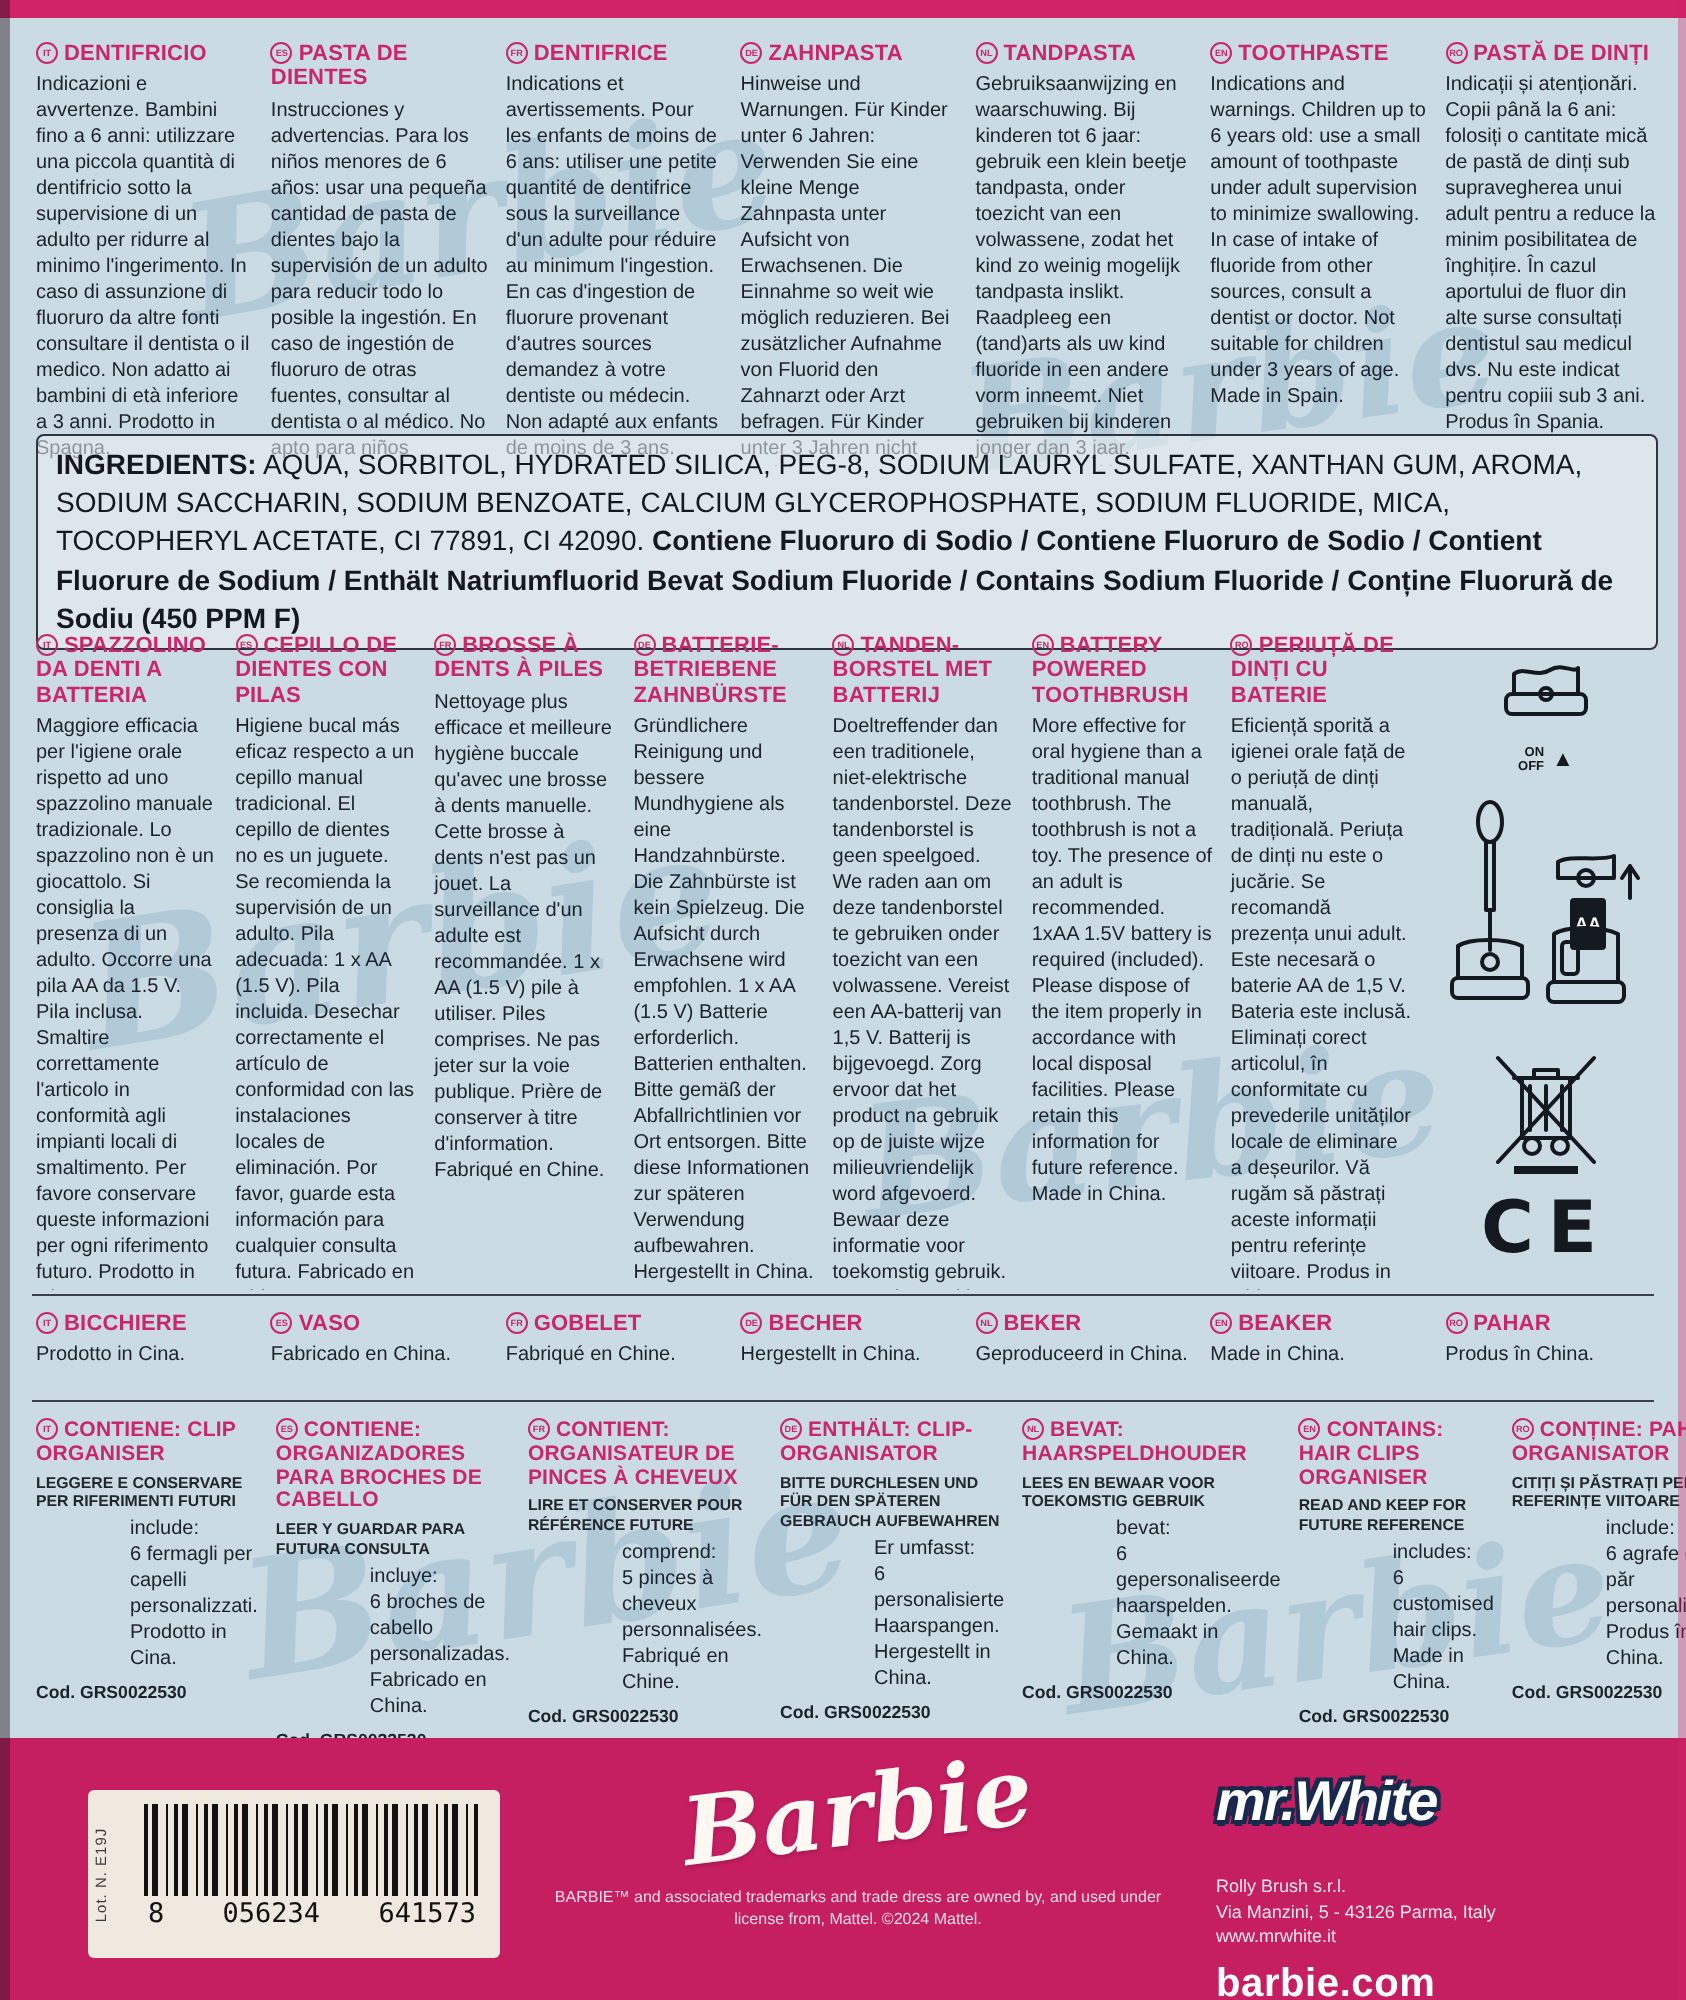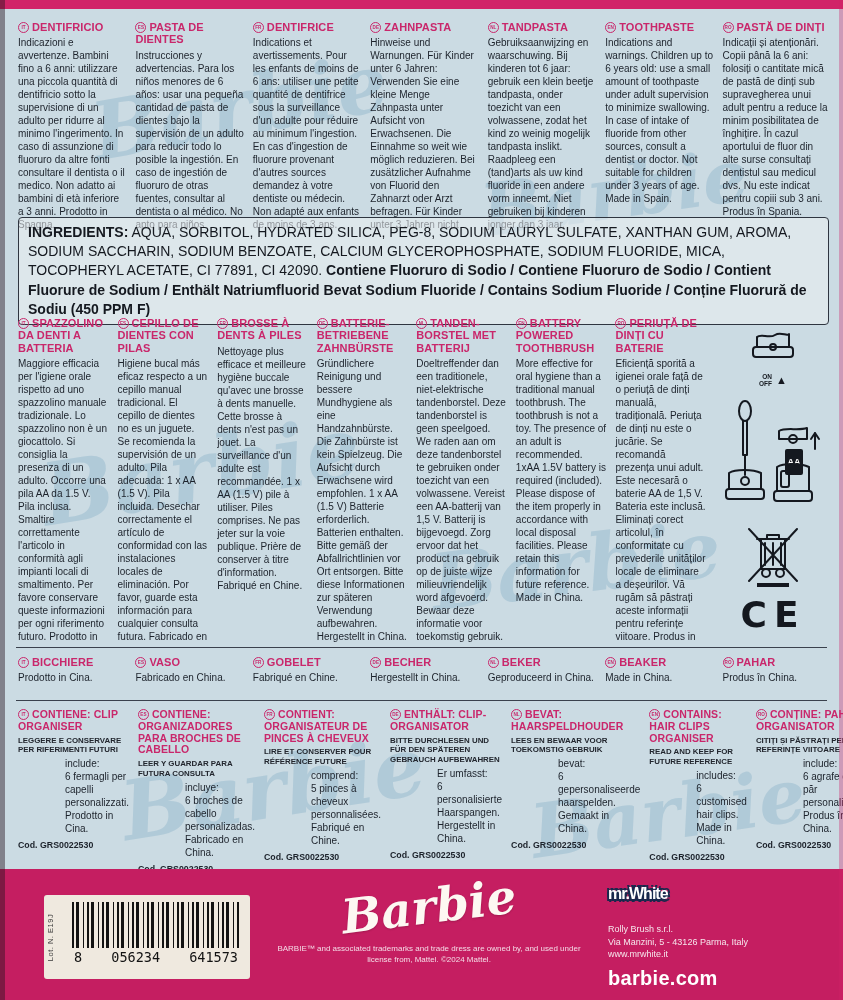--- a/index.html
+++ b/index.html
@@ -61,21 +61,21 @@
             repeating-linear-gradient(90deg,#121212 0 2px,transparent 2px 4px,#121212 4px 7px,transparent 7px 11px,#121212 11px 12px,transparent 12px 15px);
         }
   .bc-digits { display:flex; justify-content:space-between; font-family:"DejaVu Sans Mono", monospace;
                font-size:13.5px; color:#121212; margin-top:1px; padding:0 2px; }
   .foot-mid { flex:1; display:flex; flex-direction:column; align-items:center; justify-content:flex-start; padding-top:14px; }
   .barbie-logo { font-family:"DejaVu Serif", serif; font-style:italic; font-weight:bold;
                  font-size:47px; color:#fdf8f2; transform:rotate(-7deg); line-height:1;
                  text-shadow:0 1px 2px rgba(0,0,0,.18); }
   .legal { font-size:8px; color:#f4dbe6; text-align:center; line-height:1.35; margin-top:14px; max-width:330px; }
   .foot-right { width:235px; padding-top:16px; }
-  .mrwhite { font-size:16px; font-weight:bold; color:#ffffff; letter-spacing:-1px;
+  .mrwhite { font-size:28px; font-weight:bold; font-style:italic; color:#ffffff; letter-spacing:-1px;
              text-shadow:-2px 2px 0 #18294d, 2px 2px 0 #18294d, 2px -2px 0 #18294d, -2px -2px 0 #18294d, 0 3px 0 #18294d; }
   .addr { font-size:9px; color:#f6e6ec; line-height:1.4; margin-top:20px; }
   .siteurl { font-size:20px; font-weight:bold; color:#ffffff; margin-top:6px; letter-spacing:.3px; }
 </style>
 </head>
 <body>
 
 <div class="page">
   <div class="edge-top"></div>
   <div class="edge-left"></div>

